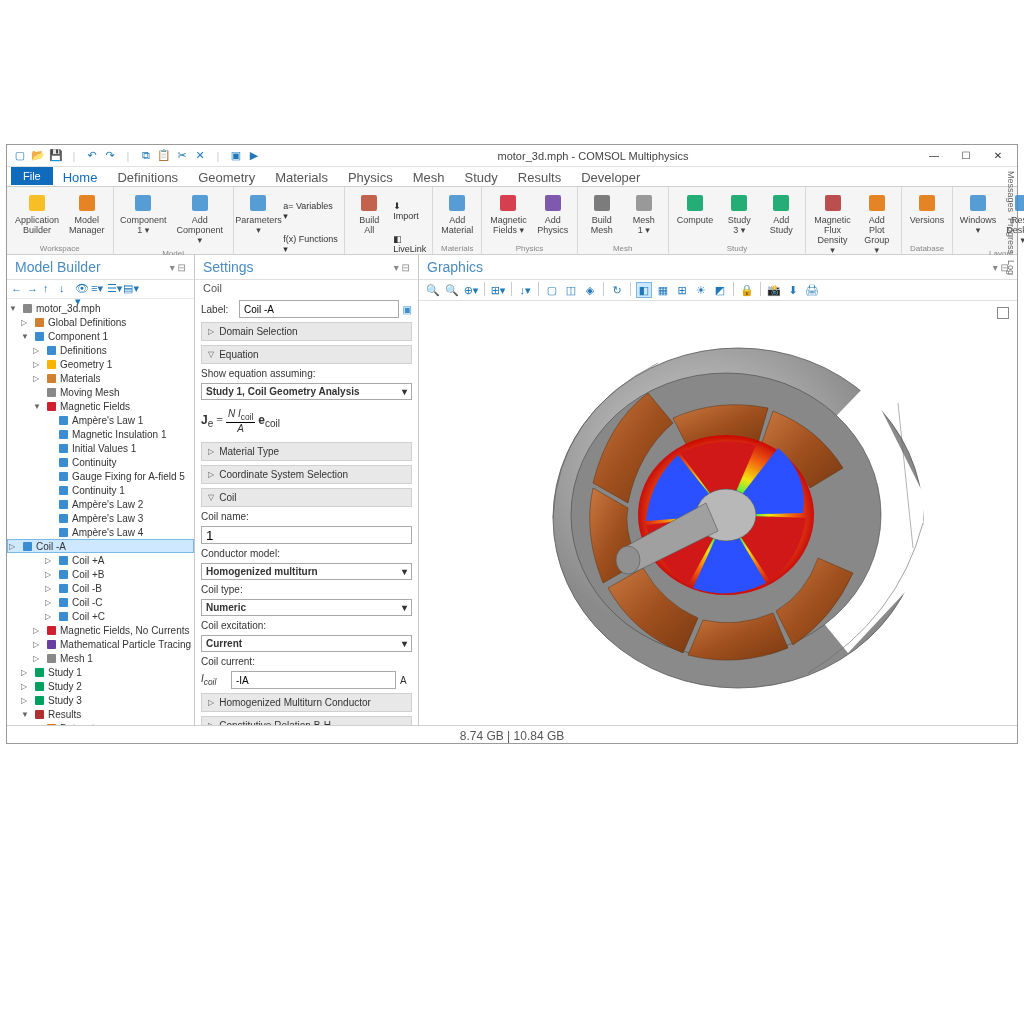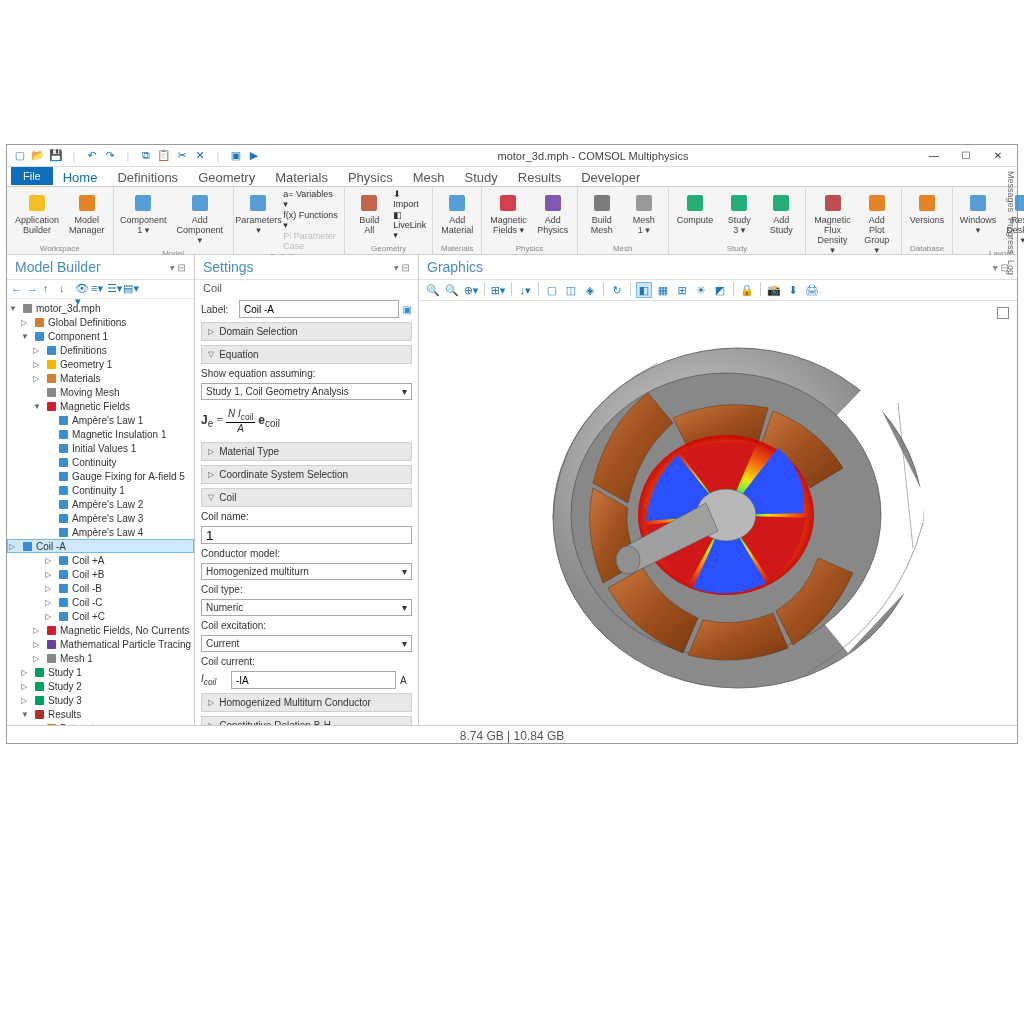--- a/index.html
+++ b/index.html
@@ -15,41 +15,41 @@
 .file-tab { background: #0f6cbd; color: #fff; padding: 3px 12px; font-size: 11px; }
 .main-tab { padding: 3px 10px; font-size: 13px; color: #555; border-bottom: 2px solid transparent; }
 .main-tab.active { color: #0f6cbd; border-bottom: 2px solid #0f6cbd; }
 .ribbon { height: 68px; display: flex; background: #f5f5f5; border-bottom: 1px solid #d0d0d0; }
 .ribbon-group { border-right: 1px solid #d8d8d8; display: flex; flex-direction: column; padding: 2px 6px 0 6px; }
 .ribbon-buttons { display: flex; gap: 6px; flex: 1; align-items: flex-start; }
 .ribbon-btn { display: flex; flex-direction: column; align-items: center; gap: 1px; padding: 2px; min-width: 36px; }
 .ribbon-btn .ico { width: 24px; height: 24px; display: flex; align-items: center; justify-content: center; }
 .ribbon-btn .lbl { font-size: 9px; text-align: center; line-height: 1.1; color: #444; }
 .ribbon-col { display: flex; flex-direction: column; gap: 1px; font-size: 9px; }
-.ribbon-col div { display: flex; align-items: center; gap: 3px; }
+.ribbon-col div { display: flex; align-items: center; gap: 3px; margin-top: 12px; }
 .ribbon-group-label { font-size: 8px; color: #888; text-align: center; padding: 1px 0; }
 .workspace { flex: 1; display: flex; min-height: 0; }
 .panel { display: flex; flex-direction: column; border-right: 1px solid #c8c8c8; background: #fff; }
 .panel-title { font-size: 14px; color: #4a8bc2; padding: 4px 8px; border-bottom: 1px solid #e0e0e0; display: flex; justify-content: space-between; align-items: center; }
 .model-builder { width: 188px; }
 .toolbar-row { display: flex; gap: 2px; padding: 2px 4px; border-bottom: 1px solid #e8e8e8; }
 .tb-ico { width: 14px; height: 14px; color: #2078b8; }
 .tree { flex: 1; overflow: auto; font-size: 10px; padding: 2px 0; }
 .tree-row { display: flex; align-items: center; padding: 1px 2px; gap: 3px; white-space: nowrap; }
 .tree-row.selected { background: #cde8ff; border: 1px solid #7ab8e8; padding: 0 1px; }
 .indent-1 { padding-left: 14px; } .indent-2 { padding-left: 26px; } .indent-3 { padding-left: 38px; }
 .expand { width: 9px; display: inline-block; color: #666; font-size: 8px; }
 .tree-ico { width: 12px; height: 12px; display: inline-flex; align-items: center; justify-content: center; }
 .settings { width: 224px; }
 .settings-body { flex: 1; overflow: auto; padding: 4px 6px; font-size: 10px; display: flex; flex-direction: column; gap: 4px; }
 .settings-sub { font-size: 11px; color: #555; padding: 2px 8px; }
 .field-row { display: flex; align-items: center; gap: 4px; }
 .field-row label { width: 34px; }
 .field-row input, .dropdown { flex: 1; border: 1px solid #aaa; padding: 2px 4px; font-size: 10px; background: #fff; height: 18px; }
-.dropdown { display: flex; justify-content: space-between; align-items: center; }
+.dropdown { display: flex; justify-content: space-between; align-items: center; font-weight: bold; }
 .section-hdr { background: #e8e8e8; padding: 3px 6px; display: flex; align-items: center; gap: 5px; font-size: 10px; border: 1px solid #d0d0d0; }
 .section-hdr .chev { color: #666; font-size: 8px; }
 .graphics { flex: 1; display: flex; flex-direction: column; }
 .graphics-toolbar { display: flex; gap: 3px; padding: 2px 6px; border-bottom: 1px solid #e0e0e0; flex-wrap: wrap; }
 .gt-ico { width: 16px; height: 16px; display: flex; align-items: center; justify-content: center; color: #2078b8; }
 .gt-sep { width: 1px; height: 14px; background: #ccc; margin: 0 2px; }
 .viewport { flex: 1; background: #fff; position: relative; display: flex; align-items: center; justify-content: center; }
 .motor-render { width: 420px; height: 380px; position: relative; }
 .statusbar { height: 18px; border-top: 1px solid #d0d0d0; display: flex; align-items: flex-end; justify-content: center; font-size: 12px; color: #555; }
 .side-tabs { position: absolute; right: -1px; top: 22px; writing-mode: vertical-rl; font-size: 9px; color: #666; display: flex; gap: 6px; padding: 4px 2px; }

